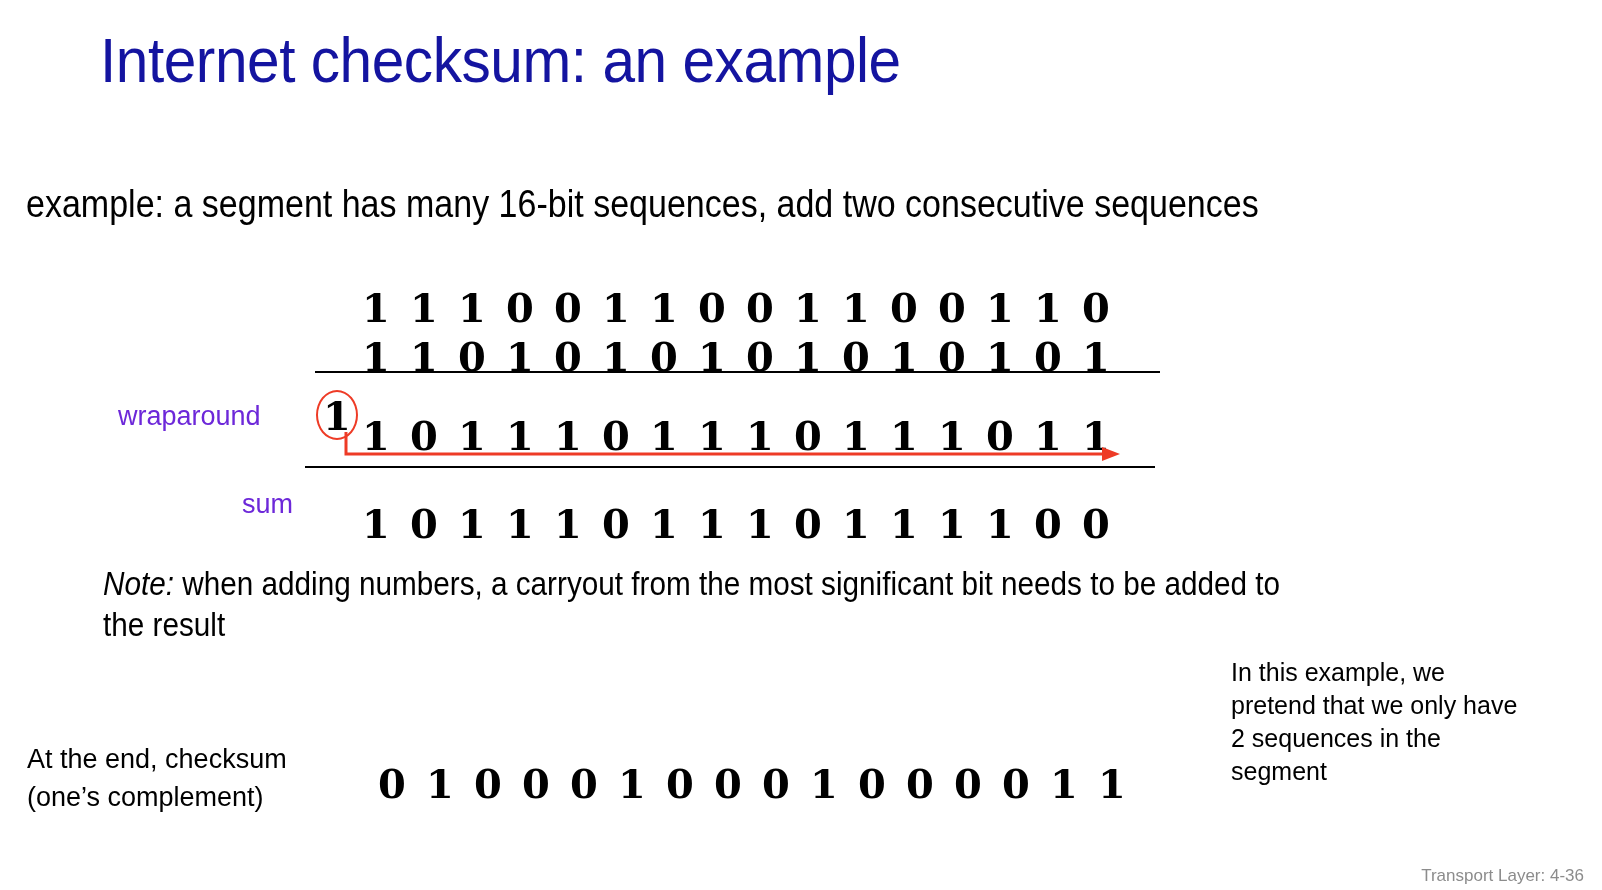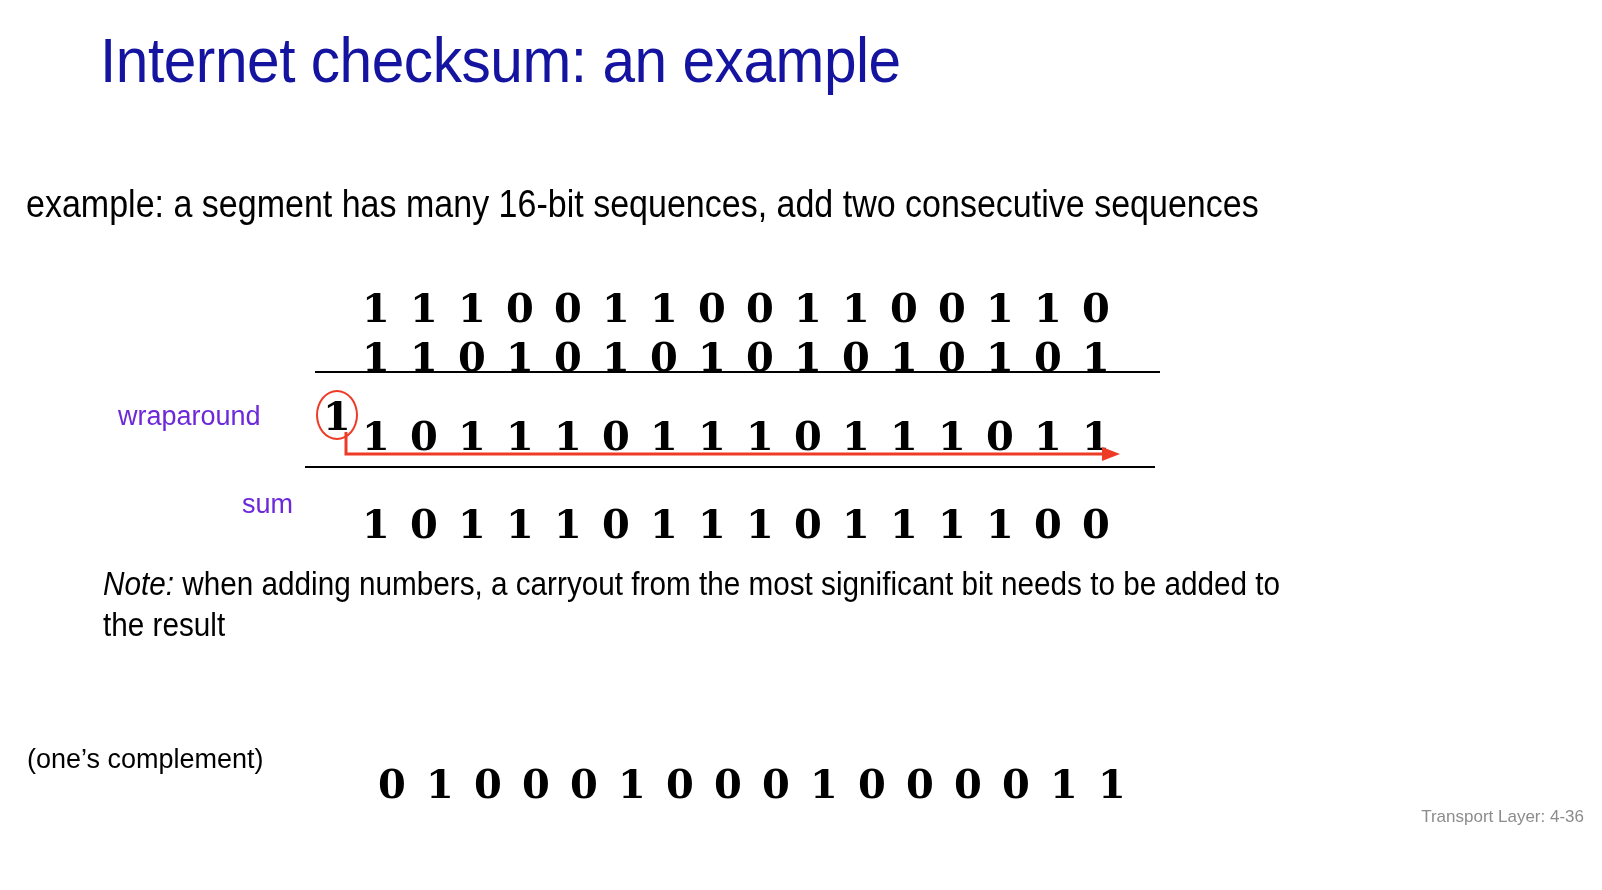--- a/index.html
+++ b/index.html
@@ -173,21 +173,21 @@
     width: 320px;
     font-size: 27px;
     line-height: 38px;
     color: #000000;
   }
 
   
   #footer {
     position: absolute;
     right: 18px;
-    top: 806px;
+    top: 865px;
     font-size: 17px;
     line-height: 22px;
     color: #8c8c8c;
     white-space: nowrap;
     text-align: right;
   }
 </style>
 </head>
 <body>
 
@@ -219,21 +219,23 @@
 
   <div class="side-label" id="label-wraparound">wraparound</div>
 
   <div class="side-label" id="label-sum">sum</div>
 
   <div id="note-block">
     <span id="note-label">Note:</span><span> when adding numbers, a carryout from the most significant bit needs to be added to the result</span>
   </div>
 
   <div id="checksum-label">
+    <div>At the end, checksum</div>
     <div>(one’s complement)</div>
   </div>
 
   <div class="bin-row" id="bin-row-checksum"><span class="digit">0</span><span class="digit">1</span><span class="digit">0</span><span class="digit">0</span><span class="digit">0</span><span class="digit">1</span><span class="digit">0</span><span class="digit">0</span><span class="digit">0</span><span class="digit">1</span><span class="digit">0</span><span class="digit">0</span><span class="digit">0</span><span class="digit">0</span><span class="digit">1</span><span class="digit">1</span></div>
 
+  <div id="side-note">In this example, we pretend that we only have 2 sequences in the segment</div>
 
   <div id="footer">Transport Layer: 4-36</div>
 
 </div>
 
 </body></html>

